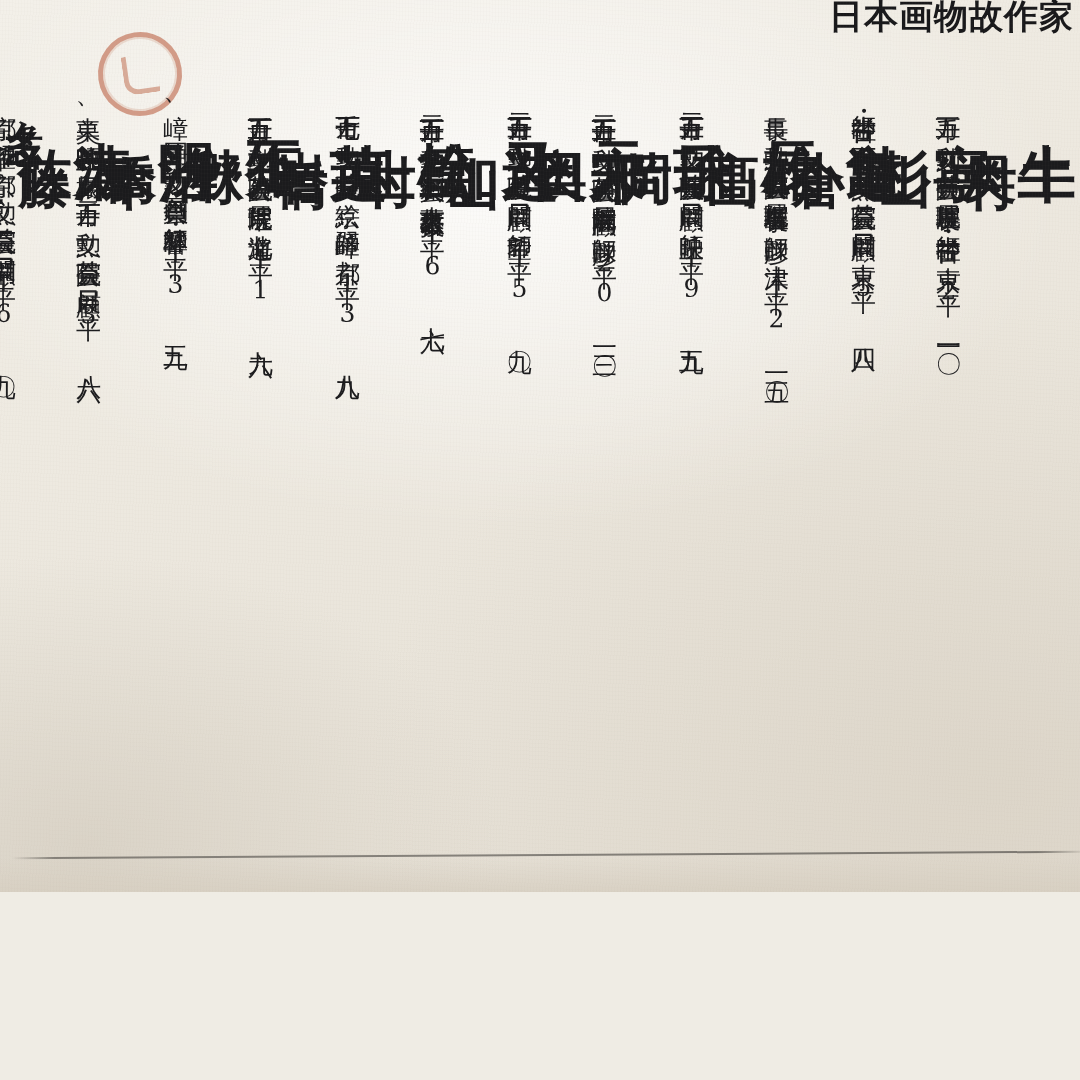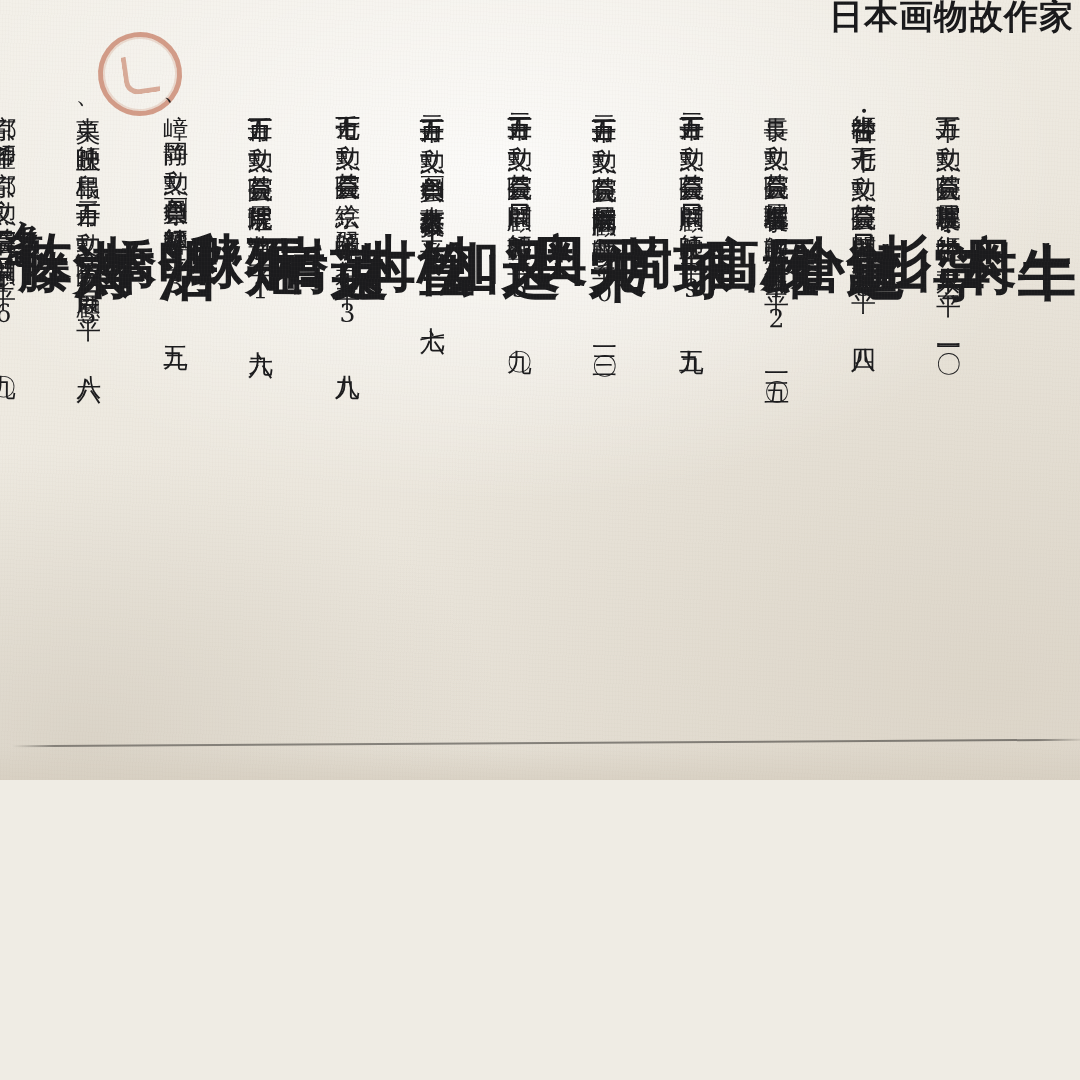--- a/index.html
+++ b/index.html
@@ -11,28 +11,27 @@
     height: 1080px;
     overflow: hidden;
     background: #efece4;
     font-family: "DejaVu Serif", "Liberation Serif", serif;
   }
 
   
   #page {
     position: relative;
     width: 1080px;
-    height: 780px;
+    height: 892px;
     background:
       radial-gradient(ellipse 780px 460px at 46% 22%, rgba(255,255,255,0.80) 0%, rgba(255,255,255,0.0) 72%),
       radial-gradient(ellipse 900px 700px at 92% 88%, rgba(214,206,192,0.55) 0%, rgba(214,206,192,0) 70%),
       radial-gradient(ellipse 600px 420px at 8% 95%, rgba(206,198,184,0.55) 0%, rgba(206,198,184,0) 70%),
       linear-gradient(160deg, #f3f0e9 0%, #eeeae1 35%, #e9e4da 65%, #e3ddd2 100%);
     overflow: hidden;
-    text-align: center;
   }
   #grain {
     position: absolute;
     inset: 0;
     pointer-events: none;
     opacity: 0.30;
     background-image:
       repeating-linear-gradient(92deg, rgba(150,140,125,0.10) 0px, rgba(150,140,125,0.10) 1px, rgba(255,255,255,0) 1px, rgba(255,255,255,0) 3px),
       repeating-linear-gradient(3deg, rgba(160,150,135,0.07) 0px, rgba(160,150,135,0.07) 1px, rgba(255,255,255,0) 1px, rgba(255,255,255,0) 4px);
   }

